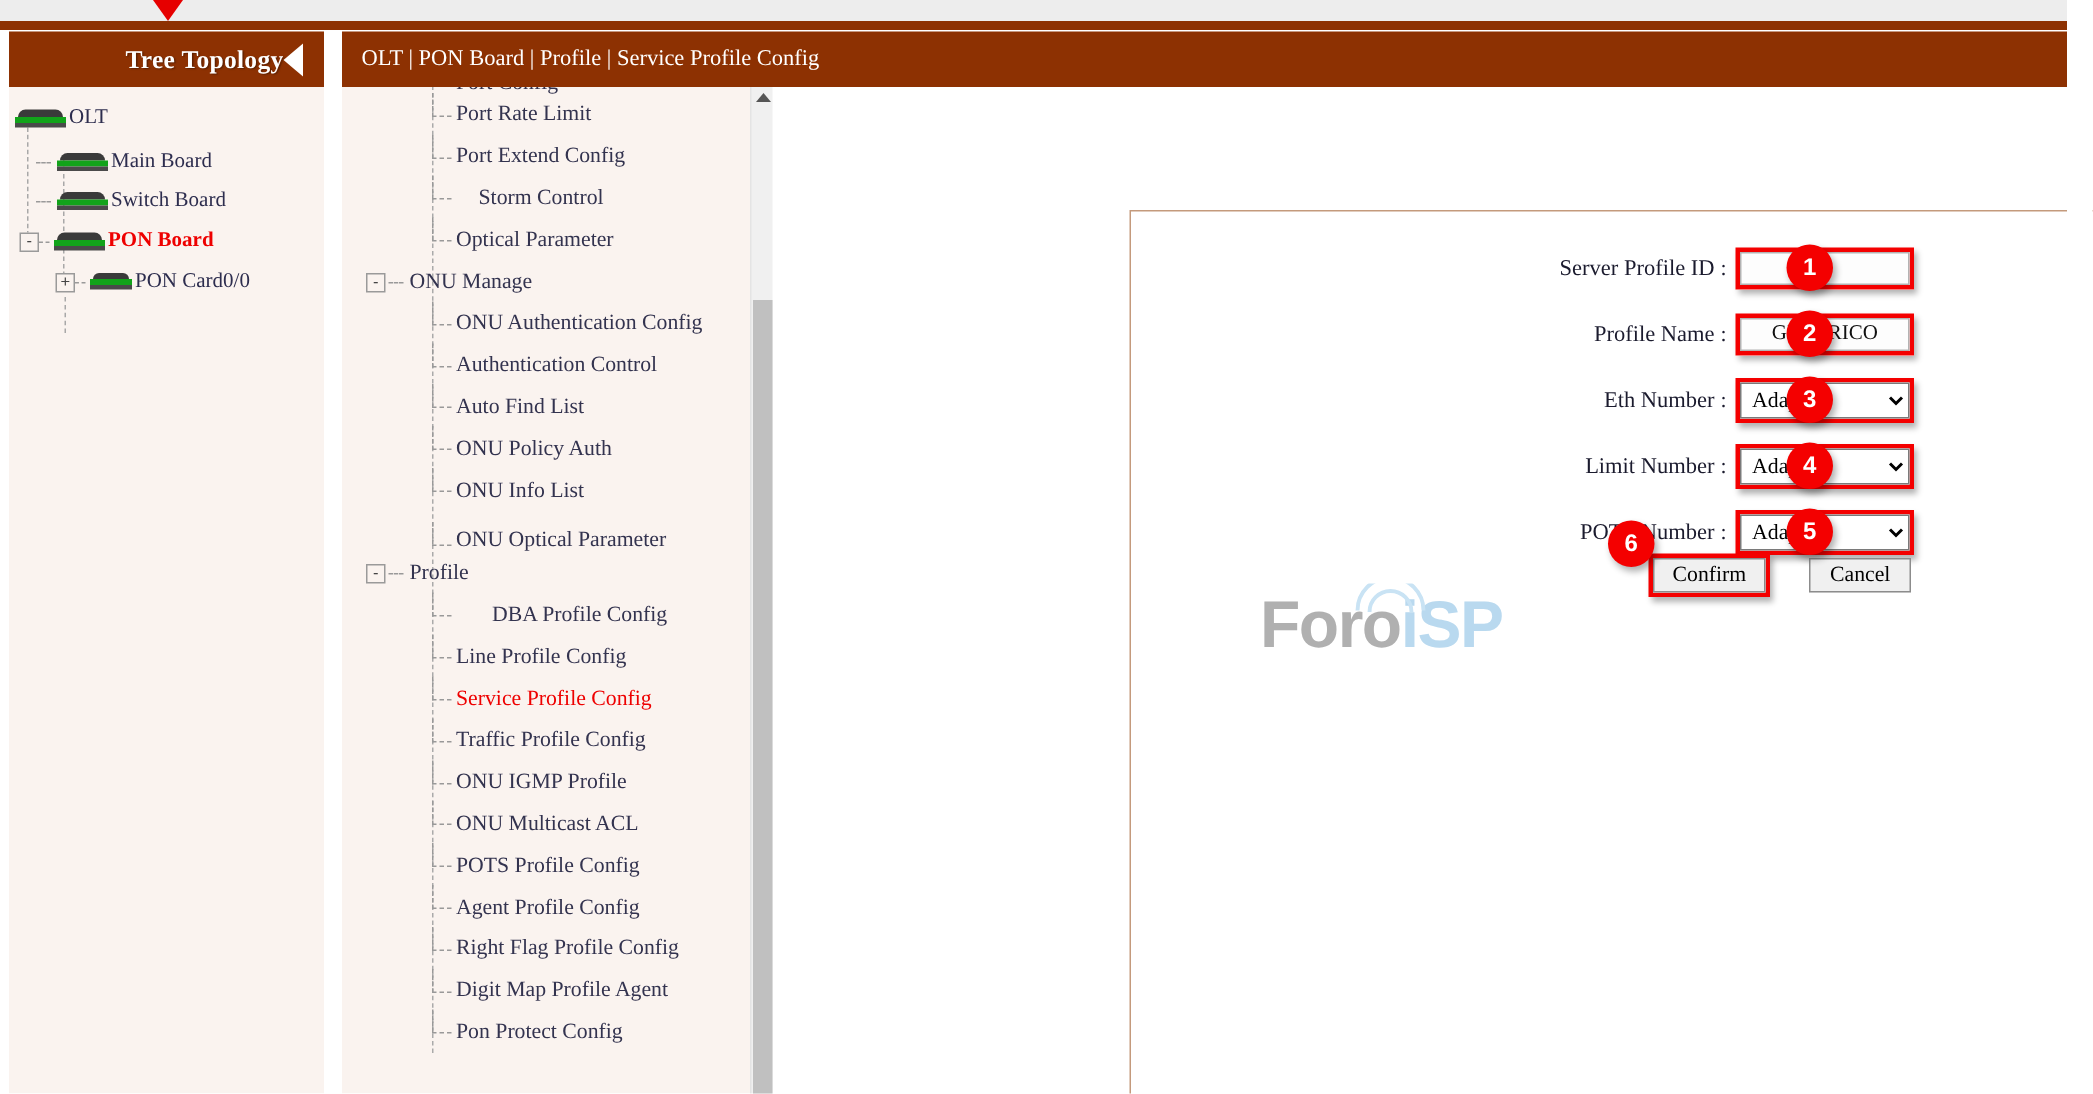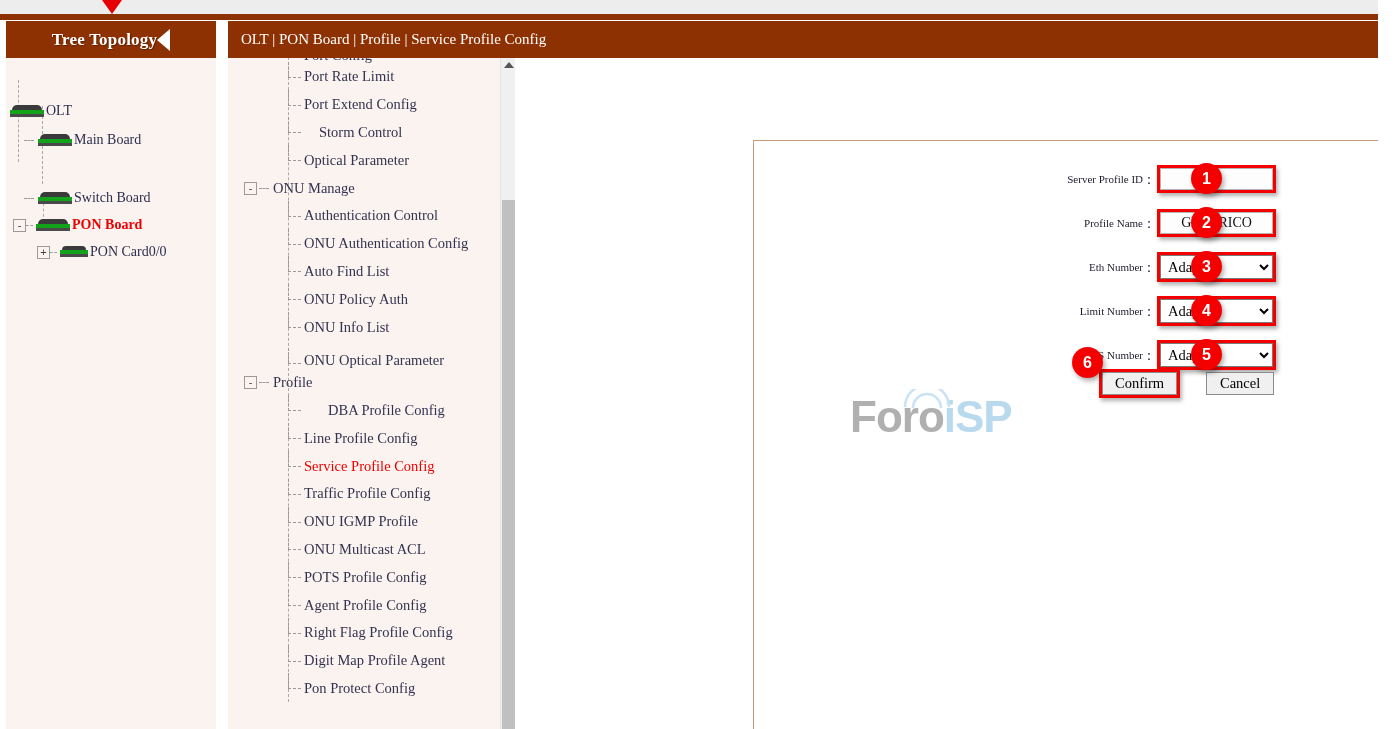--- a/index.html
+++ b/index.html
@@ -29,40 +29,40 @@
     border-top: 14px solid #e60000;
   }
 
   
   .tree-panel {
     position: absolute; left: 6px; top: 21px; width: 210px; height: 708px;
     background: #faf3ef;
   }
   .tree-header {
     position: relative; height: 37px; background: #8d3102;
-    display: flex; align-items: center; justify-content: center;
+    display: flex; align-items: center; justify-content: flex-end;
     padding: 0 10px 0 14px;
   }
   .tree-header-title {
     color: #ffffff; font-size: 17px; font-weight: bold;
     font-family: "Liberation Serif", serif;
     text-shadow: 1px 1px 1px rgba(0,0,0,0.35);
     letter-spacing: 0.2px;
   }
   .collapse-arrow {
     width: 0; height: 0;
     border-top: 11px solid transparent;
     border-bottom: 11px solid transparent;
     border-right: 13px solid #ffffff;
     margin-right: 4px;
     cursor: pointer;
   }
   .tree-body { padding: 8px 0 0 0; position: relative; height: 671px; }
 
-  .tnode { position: relative; display: flex; align-items: center; height: 26px; white-space: nowrap; margin-top: 32px; }
+  .tnode { position: relative; display: flex; align-items: center; height: 26px; white-space: nowrap; }
   .tnode .tlabel { font-size: 14px; color: #2d2d4e; font-family: "Liberation Serif", serif; }
   .tnode .tlabel.red { color: #ee0000; font-weight: bold; }
 
   
   .devicon {
     position: relative; width: 34px; height: 13px; margin-right: 2px; flex: 0 0 auto;
   }
   .devicon .top  { position: absolute; left: 2px; top: 0px; width: 30px; height: 5px; background: #3a3a3a; border-radius: 5px 5px 0 0; }
   .devicon .grn  { position: absolute; left: 0px; top: 5px; width: 34px; height: 4px; background: #12a31a; }
   .devicon .bot  { position: absolute; left: 0px; top: 9px; width: 34px; height: 3px; background: #4a4a4a; }
@@ -128,21 +128,21 @@
     position: absolute; left: 529px; top: 82px; width: 849px; height: 647px;
     border: 1px solid #c49a7c; background: #ffffff;
   }
 
   
   .form {
     position: absolute; left: 285px; top: 16px;
   }
   .frow { display: flex; align-items: center; height: 44px; position: relative; }
   .flabel {
-    width: 108px; text-align: right; font-size: 11px; color: #1b1b2e;
+    width: 108px; text-align: right; font-size: 15px; color: #1b1b2e;
     font-family: "Liberation Serif", serif; padding-right: 4px;
   }
   .fcolon { font-size: 14.5px; color: #1b1b2e; padding-right: 6px; }
 
   .hl {
     border: 3px solid #f40000;
     padding: 0; display: inline-block; line-height: 0;
     box-shadow: 2px 3px 4px rgba(0,0,0,0.30);
   }
 
@@ -174,21 +174,21 @@
   .btnrow { position: absolute; left: 345px; top: 228px; display: flex; align-items: center; gap: 26px; }
   button.btn {
     min-width: 68px; height: 23px; font-size: 14.5px;
     font-family: "Liberation Serif", serif; color: #000;
     border: 1px solid #8c8c8c; background: #f0f0f0;
     padding: 0 12px; cursor: pointer;
   }
 
   
   .watermark {
-    position: absolute; left: 96px; top: 254px;
+    position: absolute; left: 86px; top: 254px;
     font-family: "Liberation Sans", sans-serif;
     font-weight: bold; font-size: 44px; letter-spacing: -1px;
     line-height: 1; user-select: none;
   }
   .wm-foro { color: #b0b0b0; }
   .wm-i { color: #b9d9ef; position: relative; }
   .wm-sp { color: #b9d9ef; }
   .wm-arcs {
     position: absolute; left: 145px; top: 248px; width: 56px; height: 20px;
   }
@@ -382,28 +382,28 @@
         <div class="mnode mgroup" style="padding-left: 0px;">
           <span class="mgroupbox">-</span>
           <span class="mgroup-dash"></span>
           <span class="mlabel">ONU Manage</span>
         </div>
         <div class="mnode" style="padding-left: 36px;">
           <span class="mconn">
             <i class="v"></i>
             <i class="h"></i>
           </span>
+          <span class="mlabel">ONU Authentication Config</span>
+        </div>
+        <div class="mnode" style="padding-left: 36px;">
+          <span class="mconn">
+            <i class="v"></i>
+            <i class="h"></i>
+          </span>
           <span class="mlabel">Authentication Control</span>
-        </div>
-        <div class="mnode" style="padding-left: 36px;">
-          <span class="mconn">
-            <i class="v"></i>
-            <i class="h"></i>
-          </span>
-          <span class="mlabel">ONU Authentication Config</span>
         </div>
         <div class="mnode" style="padding-left: 36px;">
           <span class="mconn">
             <i class="v"></i>
             <i class="h"></i>
           </span>
           <span class="mlabel">Auto Find List</span>
         </div>
         <div class="mnode" style="padding-left: 36px;">
           <span class="mconn">

